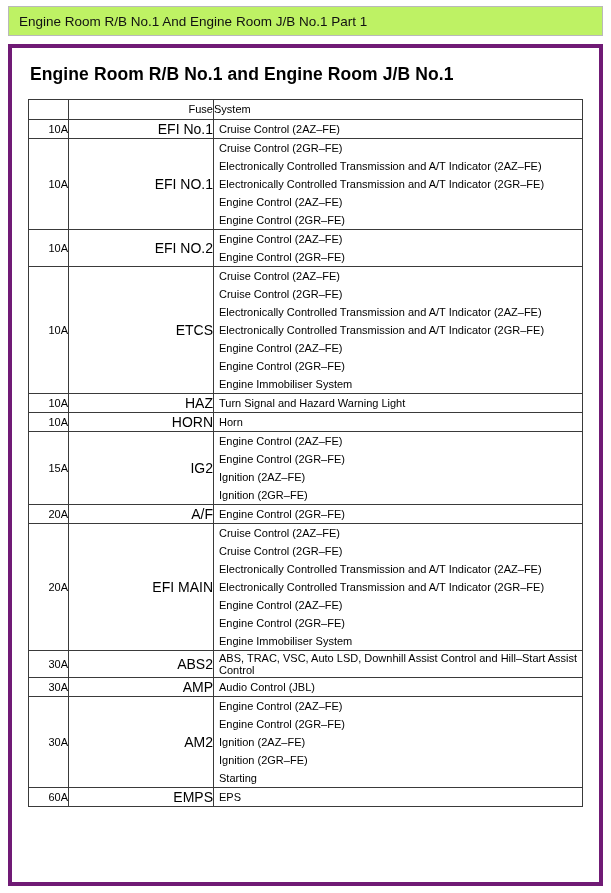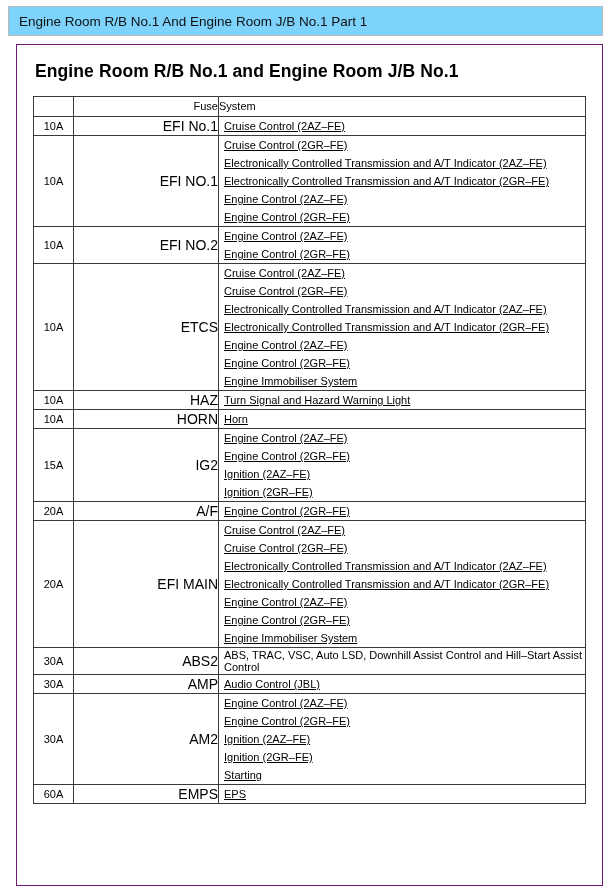--- a/index.html
+++ b/index.html
@@ -19,32 +19,32 @@
     height: 893px;
     position: relative;
     box-sizing: border-box;
   }
   
   .header-bar {
     box-sizing: border-box;
     margin: 6px 8px 0 8px;
     height: 30px;
     border: 1px solid #b9b9b9;
-    background: #7dd3fc;
+    background: #bef264;
     display: flex;
     align-items: center;
     padding: 0 10px;
     font-size: 13.5px;
     color: #111;
   }
   
   .doc-panel {
     box-sizing: border-box;
-    margin: 8px 8px 0 16px;
-    border: 1px solid #701a75;
+    margin: 8px 8px 0 8px;
+    border: 4px solid #701a75;
     background: #ffffff;
     height: 842px;
     padding: 14px 16px 10px 16px;
   }
   .doc-title {
     font-size: 17.5px;
     font-weight: bold;
     letter-spacing: 0.1px;
     margin: 2px 0 14px 2px;
     color: #000;
@@ -69,35 +69,34 @@
     font-weight: normal;
     font-size: 11px;
     height: 19px;
     line-height: 19px;
   }
   th.h-amp { }
   th.h-fuse { text-align: right; }
   th.h-sys { text-align: left; padding-left: 5px; }
 
   td.amp {
-    text-align: center;
+    text-align: right;
     padding-left: 4px;
     font-size: 11px;
   }
   td.fuse {
     text-align: right;
     padding-left: 5px;
     font-size: 14px;
   }
   td.sys {
     padding: 0;
   }
   .sys-list {
     display: block;
-    text-decoration: underline;
   }
   .sys-line {
     display: block;
     padding: 0 0 0 5px;
     height: 18px;
     line-height: 18px;
     font-size: 11px;
     white-space: nowrap;
     overflow: hidden;
   }

